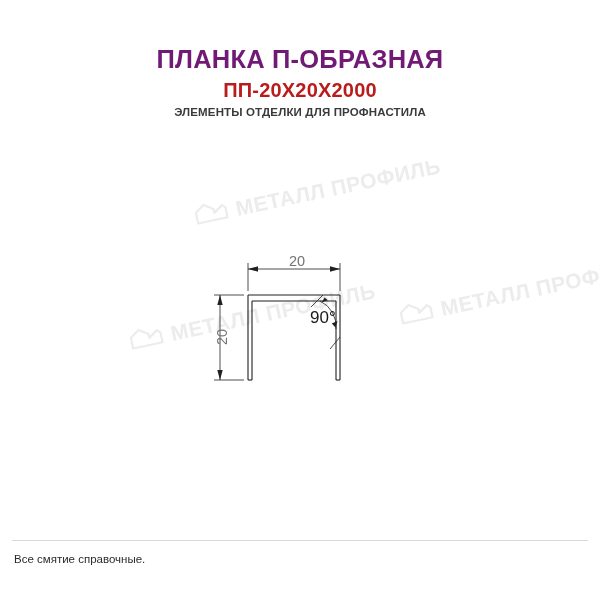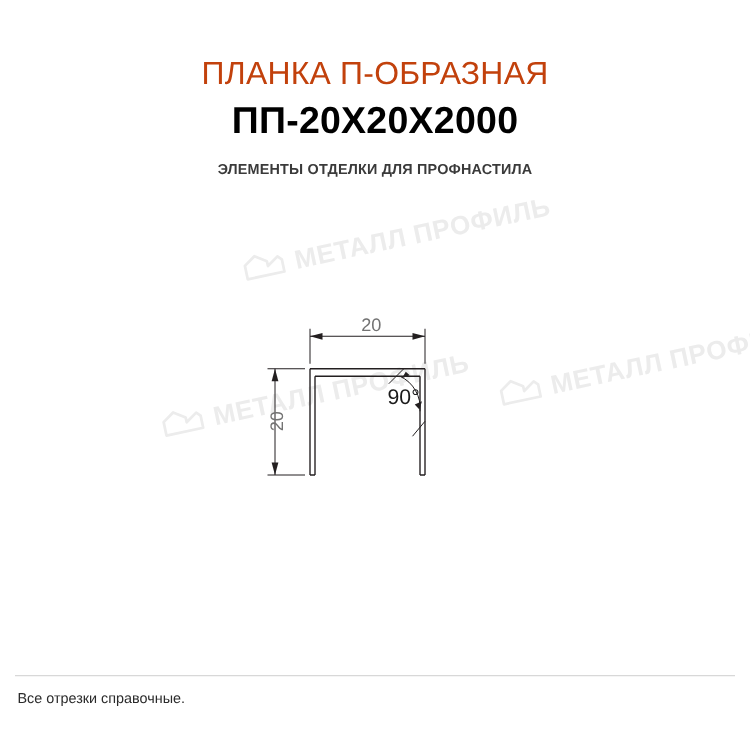--- a/index.html
+++ b/index.html
@@ -24,38 +24,38 @@
   
   .header {
     position: absolute;
     top: 44px;
     left: 0;
     width: 600px;
     text-align: center;
   }
   .title-1 {
     font-size: 25.5px;
-    font-weight: normal;
+    font-weight: bold;
     letter-spacing: 0.2px;
     line-height: 1.18;
-    color: #c2410c;
+    color: #701a75;
   }
   .title-2 {
-    font-size: 30px;
+    font-size: 20px;
     font-weight: bold;
     letter-spacing: 0.2px;
     line-height: 1.18;
-    color: #000000;
+    color: #b91c1c;
     margin-top: 5px;
   }
   .subtitle {
     font-size: 11.5px;
     font-weight: bold;
     color: #3a3a3a;
-    margin-top: 16px;
+    margin-top: 3px;
     letter-spacing: 0.15px;
   }
 
   
   .wm {
     position: absolute;
     display: flex;
     align-items: center;
     gap: 8px;
     color: #ececec;
@@ -218,16 +218,16 @@
       </g>
     </svg>
   </div>
 
   <div class="dim-text dim-top">20</div>
   <div class="dim-text dim-left">20</div>
   <div class="angle-text">90°</div>
 
   <div class="divider"></div>
   <div class="footer">
-    <div>Все отрезки справочные.</div>
+    <div>Все смятие справочные.</div>
   </div>
 
 </div>
 
 </body></html>

